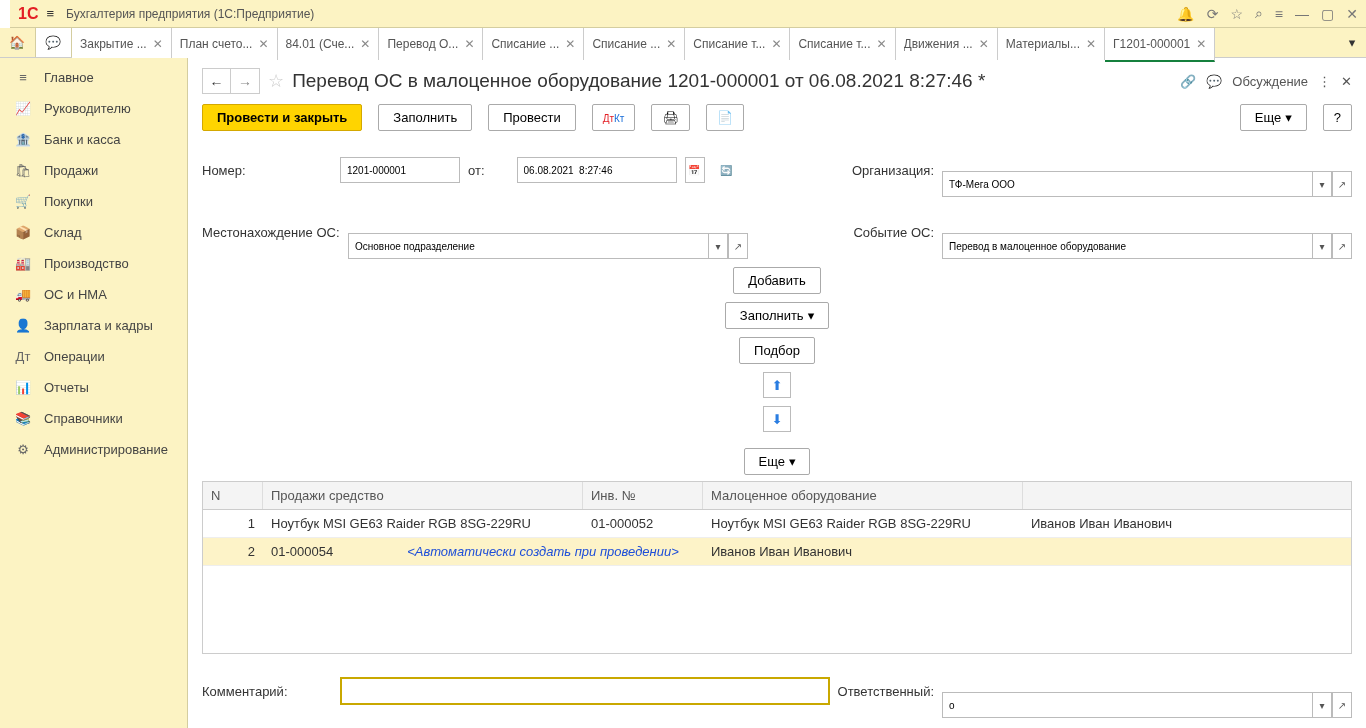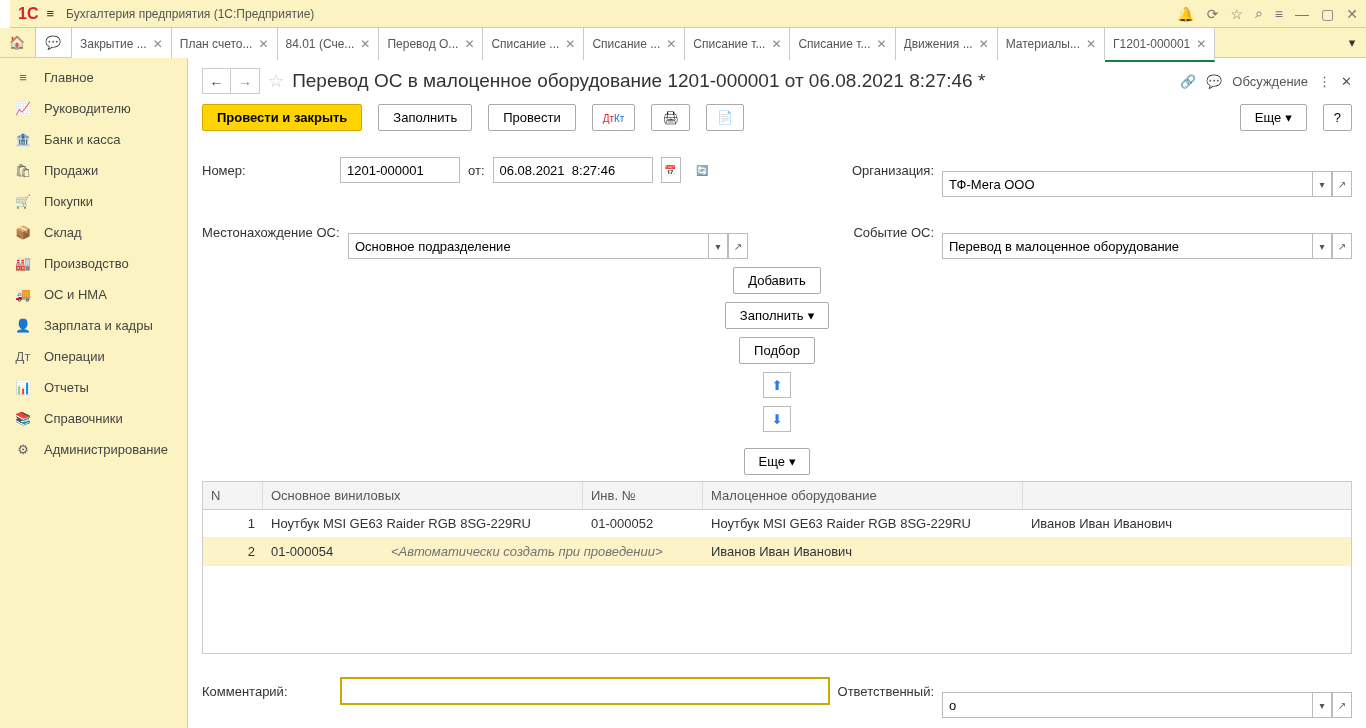--- a/index.html
+++ b/index.html
@@ -47,36 +47,36 @@
 .btn { border: 1px solid #aaa; background: #fff; padding: 5px 14px; font-size: 13px; cursor: pointer; border-radius: 2px; }
 .btn-primary { background: #ffd400; border-color: #d4a800; font-weight: bold; }
 .btn-icon { padding: 5px 10px; }
 .toolbar .spacer { flex: 1; }
 .btn-more { display: flex; align-items: center; gap: 4px; }
 .btn-help { padding: 5px 10px; }
 
 
 .form-row { display: flex; align-items: center; gap: 8px; margin-bottom: 8px; }
 .form-row label { color: #333; font-size: 13px; }
-.input-field { border: 1px solid #bbb; padding: 4px 6px; font-size: 13px; height: 26px; }
+.input-field { border: 1px solid #bbb; padding: 4px 6px; font-size: 10px; height: 26px; }
 .input-btn { width: 20px; height: 26px; border: 1px solid #bbb; background: #fff; cursor: pointer; font-size: 10px; color: #555; display: inline-flex; align-items: center; justify-content: center; }
 
 
 .table-toolbar { display: flex; gap: 8px; margin-bottom: 6px; align-items: center; flex-direction: column; }
 .arrow-btn { width: 28px; height: 26px; border: 1px solid #bbb; background: #fff; cursor: pointer; display: inline-flex; align-items: center; justify-content: center; }
 
 
 .table { border: 1px solid #ccc; flex: 1; display: flex; flex-direction: column; overflow: hidden; }
 .table-header { display: flex; background: #f4f4f4; border-bottom: 1px solid #ccc; }
 .table-header .cell { padding: 6px 8px; border-right: 1px solid #ddd; color: #555; font-size: 13px; }
 .table-body { flex: 1; overflow: auto; }
 .table-row { display: flex; border-bottom: 1px solid #eee; }
 .table-row .cell { padding: 6px 8px; font-size: 13px; white-space: nowrap; overflow: hidden; text-overflow: ellipsis; }
 .table-row.selected { background: #fdf3c8; }
-.placeholder { color: #737373; font-style: italic; }
+.placeholder { color: #1d4ed8; font-style: italic; text-align: center; }
 .col-n { width: 60px; text-align: right; }
 .col-os { width: 320px; }
 .col-inv { width: 120px; }
 .col-mc { width: 320px; }
 .col-emp { flex: 1; }
 
 
 .footer { display: flex; align-items: center; gap: 8px; padding-top: 10px; }
 .footer .comment-input { flex: 1; border: 2px solid #c9a800; height: 28px; padding: 0 6px; }
 
@@ -237,21 +237,21 @@
       <button class="btn btn-icon">📄</button>
       <div class="spacer"></div>
       <button class="btn btn-more"><span>Еще</span> ▾</button>
       <button class="btn btn-help">?</button>
     </div>
 
     <div class="form-row">
       <label style="width:130px">Номер:</label>
       <input class="input-field" style="width: 120px;" value="1201-000001">
       <label>от:</label>
-      <input class="input-field" style="width: 160px;" value="06.08.2021  8:27:46">
+      <input class="input-field" style="width: 160px; margin-left: 24px;" value="06.08.2021  8:27:46">
       <button class="input-btn">📅</button>
       <button class="input-btn" style="border:none;margin-left:4px">🔄</button>
       <div style="flex:1"></div>
       <label>Организация:</label>
       <div class="select-wrap">
           <input class="input-field" style="width: 370px;" value="ТФ-Мега ООО">
           <button class="input-btn">▾</button>
           <button class="input-btn">↗</button>
         </div>
     </div>
@@ -278,21 +278,21 @@
       <button class="btn">Подбор</button>
       <button class="arrow-btn" style="color:#2a7de1">⬆</button>
       <button class="arrow-btn" style="color:#2a7de1">⬇</button>
       <div style="flex:1"></div>
       <button class="btn btn-more"><span>Еще</span> ▾</button>
     </div>
 
     <div class="table">
       <div class="table-header">
         <div class="cell col-n" style="text-align:left">N</div>
-        <div class="cell col-os">Основное виниловых</div>
+        <div class="cell col-os">Продажи средство</div>
         <div class="cell col-inv">Инв. №</div>
         <div class="cell col-mc">Малоценное оборудование</div>
       </div>
       <div class="table-body" id="table-body">
           <div class="table-row">
     <div class="cell col-n">1</div>
     <div class="cell col-os">Ноутбук MSI GE63 Raider RGB 8SG-229RU</div>
     <div class="cell col-inv">01-000052</div>
     <div class="cell col-mc ">Ноутбук MSI GE63 Raider RGB 8SG-229RU</div>
     <div class="cell col-emp">Иванов Иван Иванович</div>

